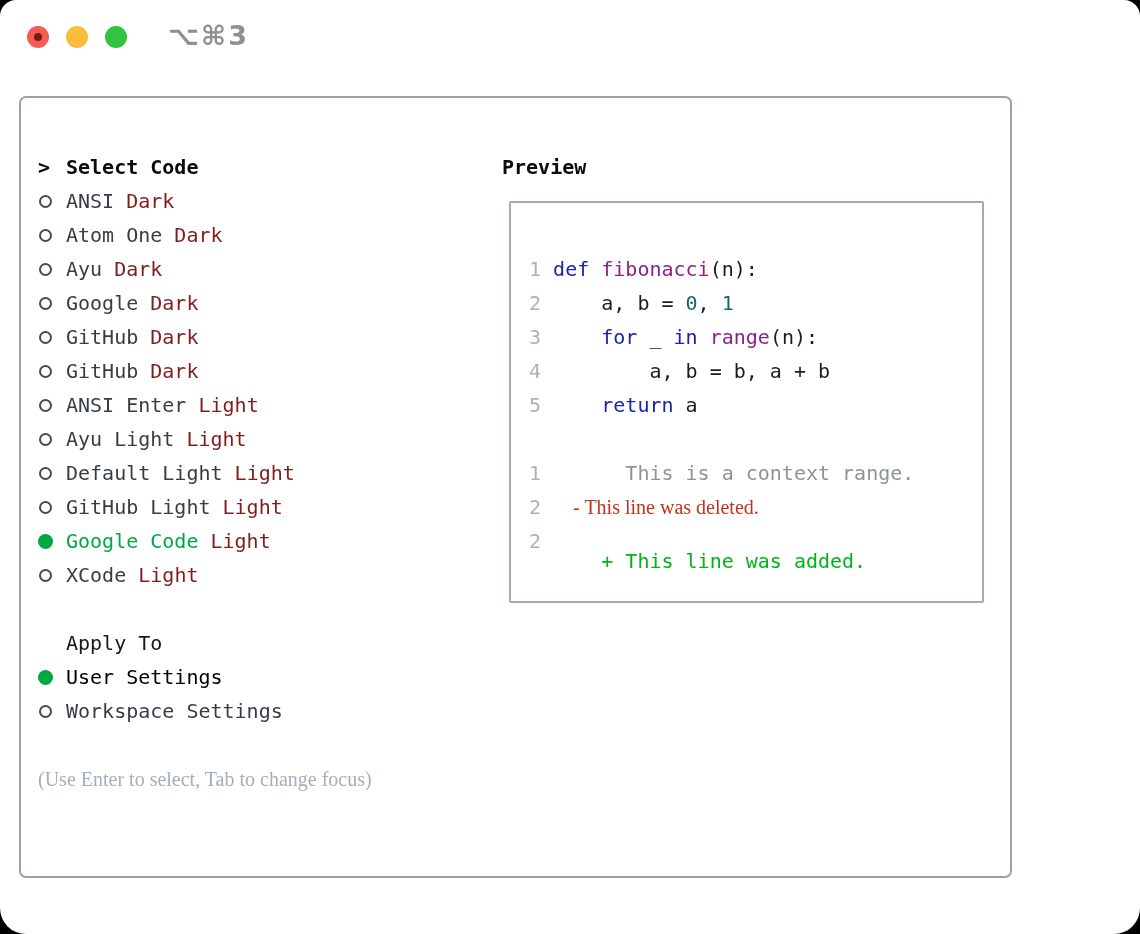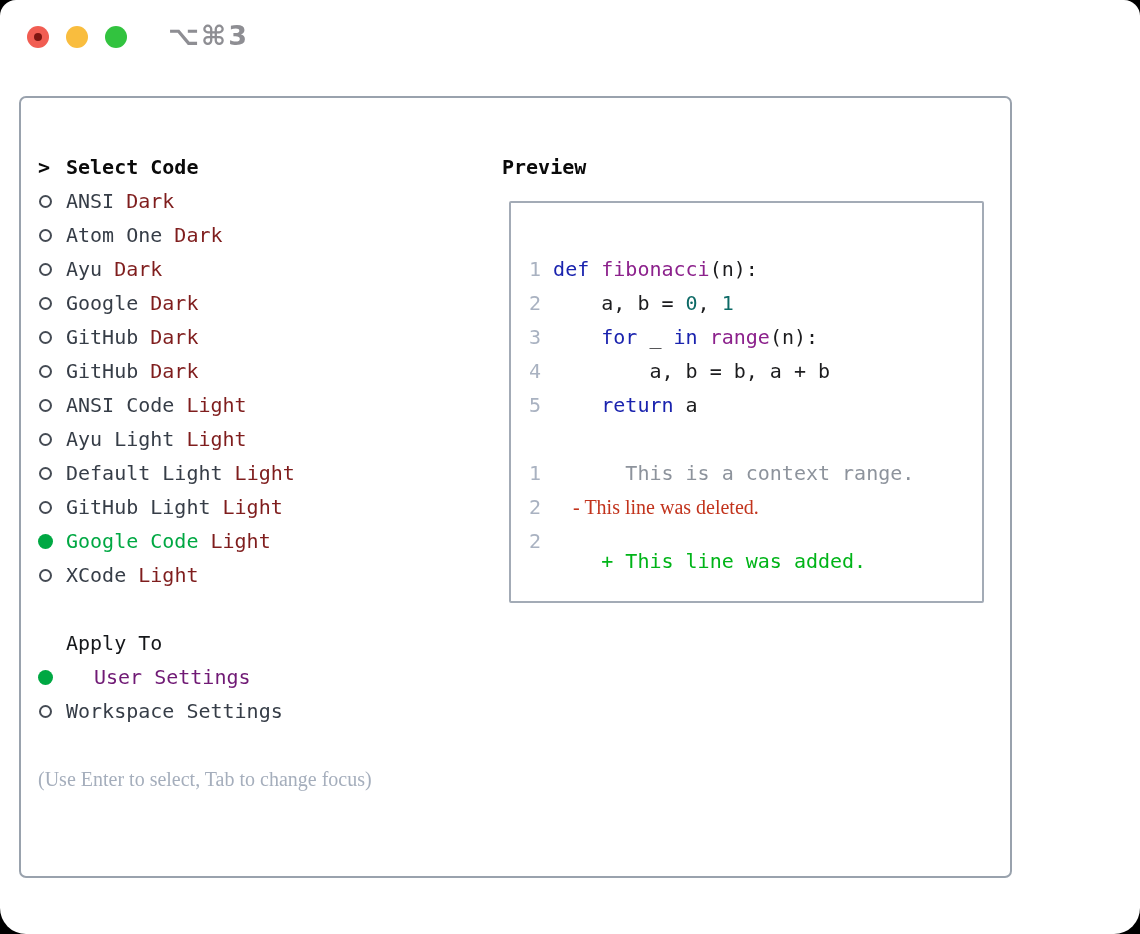--- a/index.html
+++ b/index.html
@@ -70,33 +70,33 @@
         <span class="marker"><span class="cursor">&gt;</span></span>
         <span class="hdr">Select Code</span>
       </div>
       <div id="theme-list">
           <div class="row"><span class="marker"><span class="ring"></span></span><span class="theme-name">ANSI</span><span class="theme-tag"> Dark</span></div>
           <div class="row"><span class="marker"><span class="ring"></span></span><span class="theme-name">Atom One</span><span class="theme-tag"> Dark</span></div>
           <div class="row"><span class="marker"><span class="ring"></span></span><span class="theme-name">Ayu</span><span class="theme-tag"> Dark</span></div>
           <div class="row"><span class="marker"><span class="ring"></span></span><span class="theme-name">Google</span><span class="theme-tag"> Dark</span></div>
           <div class="row"><span class="marker"><span class="ring"></span></span><span class="theme-name">GitHub</span><span class="theme-tag"> Dark</span></div>
           <div class="row"><span class="marker"><span class="ring"></span></span><span class="theme-name">GitHub</span><span class="theme-tag"> Dark</span></div>
-          <div class="row"><span class="marker"><span class="ring"></span></span><span class="theme-name">ANSI Code</span><span class="theme-tag"> Light</span></div>
+          <div class="row"><span class="marker"><span class="ring"></span></span><span class="theme-name">ANSI Enter</span><span class="theme-tag"> Light</span></div>
           <div class="row"><span class="marker"><span class="ring"></span></span><span class="theme-name">Ayu Light</span><span class="theme-tag"> Light</span></div>
           <div class="row"><span class="marker"><span class="ring"></span></span><span class="theme-name">Default Light</span><span class="theme-tag"> Light</span></div>
           <div class="row"><span class="marker"><span class="ring"></span></span><span class="theme-name">GitHub Light</span><span class="theme-tag"> Light</span></div>
           <div class="row selected"><span class="marker"><span class="dot" style="background: rgb(0, 168, 67);"></span></span><span class="theme-name" style="color: rgb(0, 168, 67);">Google Code</span><span class="theme-tag"> Light</span></div>
           <div class="row"><span class="marker"><span class="ring"></span></span><span class="theme-name">XCode</span><span class="theme-tag"> Light</span></div>
         </div>
       <div class="spacer"></div>
       <div class="row">
         <span class="apply-label">Apply To</span>
       </div>
       <div id="apply-list">
-          <div class="row selected"><span class="marker"><span class="dot" style="background: rgb(0, 168, 67);"></span></span><span class="theme-name" style="color: #701a75; margin-left: 28px;">User Settings</span></div>
+          <div class="row selected"><span class="marker"><span class="dot" style="background: rgb(0, 168, 67);"></span></span><span class="theme-name" style="color: #000000;">User Settings</span></div>
           <div class="row"><span class="marker"><span class="ring"></span></span><span class="theme-name">Workspace Settings</span></div>
         </div>
       <div class="spacer"></div>
       <div class="hint">(Use Enter to select, Tab to change focus)</div>
     </div>
 
     <div class="preview-label">Preview</div>
     <div class="preview-box" id="preview-box">
         <div class="code-line"><span style="color: rgb(169, 178, 193);">1 </span><span style="color: rgb(26, 35, 174);">def</span><span style="color: rgb(28, 28, 30);"> </span><span style="color: rgb(140, 33, 140);">fibonacci</span><span style="color: rgb(28, 28, 30);">(n):</span></div>
         <div class="code-line"><span style="color: rgb(169, 178, 193);">2 </span><span style="color: rgb(28, 28, 30);">    a, b = </span><span style="color: rgb(13, 106, 102);">0</span><span style="color: rgb(28, 28, 30);">, </span><span style="color: rgb(13, 106, 102);">1</span></div>

